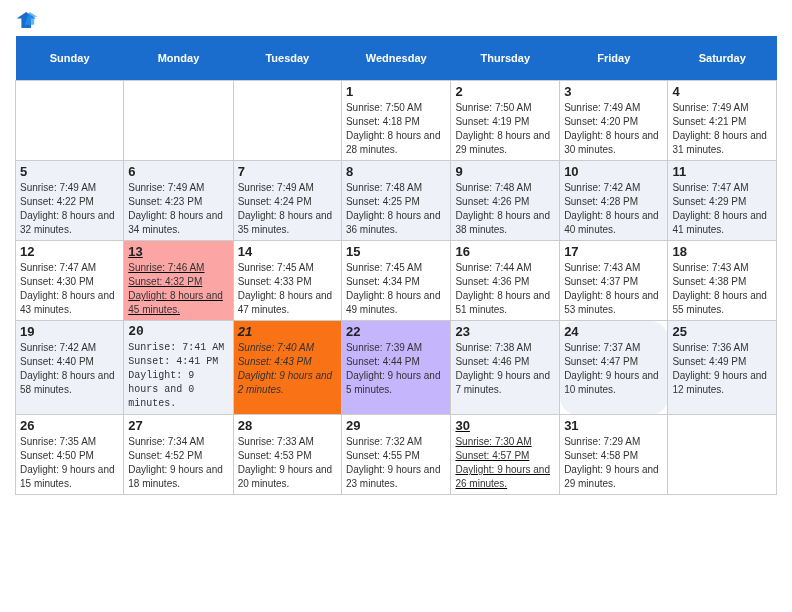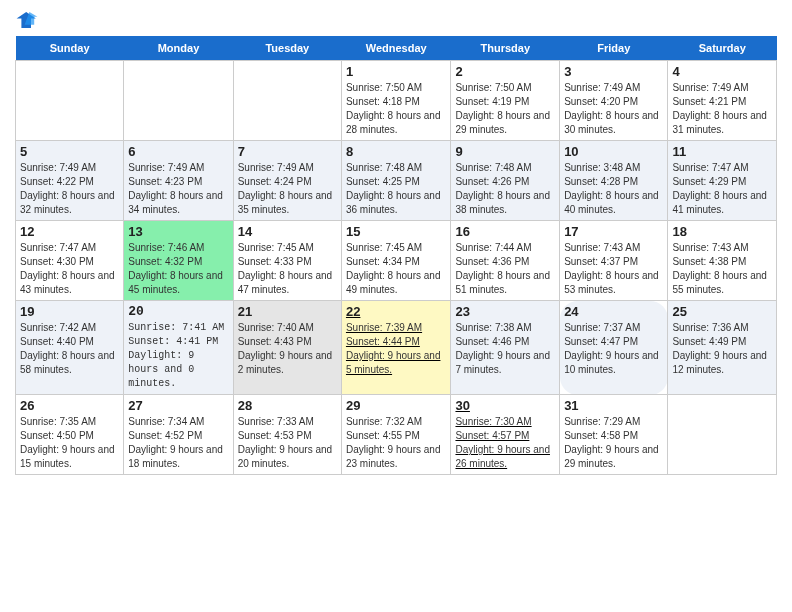--- a/index.html
+++ b/index.html
@@ -13,21 +13,21 @@
     .logo-text-general { font-size: 14px; font-weight: bold; color: #1a3a5c; }
     .logo-text-blue { font-size: 14px; font-weight: bold; color: #2196F3; }
     .logo-icon { width: 24px; height: 20px; }
     
     .title-section { text-align: right; }
     .main-title { font-size: 32px; font-weight: bold; color: #1a3a5c; line-height: 1.1; }
     .subtitle { font-size: 14px; color: #555; }
     
     table { width: 100%; border-collapse: collapse; font-size: 10px; }
     
-    .day-header { background: #1a6dcc; color: #fff; text-align: center; padding: 6px 2px; font-size: 11px; font-weight: bold; }
+    .day-header { background: #1a6dcc; color: #fff; text-align: center; padding: 16px 2px; font-size: 11px; font-weight: bold; }
     
     td { border: 1px solid #ccc; vertical-align: top; padding: 3px 4px; height: 78px; width: 113px; }
     
     .day-num { font-size: 13px; font-weight: bold; color: #222; display: block; margin-bottom: 2px; }
     .day-info { font-size: 10px; color: #333; line-height: 1.4; }
     
     .empty { background: #f9f9f9; }
     tr:nth-child(even) td { background: #f0f4f9; }
     tr:nth-child(odd) td { background: #ffffff; }
   </style>
@@ -129,42 +129,42 @@
           </td>
           <td style="background-color: rgb(238, 242, 248);">
             <span class="day-num">9</span>
             <div class="day-info">Sunrise: 7:48 AM
 Sunset: 4:26 PM
 Daylight: 8 hours
 and 38 minutes.</div>
           </td>
           <td style="background-color: rgb(238, 242, 248);">
             <span class="day-num">10</span>
-            <div class="day-info">Sunrise: 3:48 AM
+            <div class="day-info">Sunrise: 7:42 AM
 Sunset: 4:28 PM
 Daylight: 8 hours
 and 40 minutes.</div>
           </td>
           <td style="background-color: rgb(238, 242, 248);">
             <span class="day-num">11</span>
             <div class="day-info">Sunrise: 7:47 AM
 Sunset: 4:29 PM
 Daylight: 8 hours
 and 41 minutes.</div>
           </td>
         </tr>
         <tr>
           <td style="background-color: rgb(255, 255, 255);">
             <span class="day-num">12</span>
             <div class="day-info">Sunrise: 7:47 AM
 Sunset: 4:30 PM
 Daylight: 8 hours
 and 43 minutes.</div>
           </td>
-          <td style="background-color: #86efac;">
+          <td style="background-color: #fca5a5; text-decoration: underline;">
             <span class="day-num">13</span>
             <div class="day-info">Sunrise: 7:46 AM
 Sunset: 4:32 PM
 Daylight: 8 hours
 and 45 minutes.</div>
           </td>
           <td style="background-color: rgb(255, 255, 255);">
             <span class="day-num">14</span>
             <div class="day-info">Sunrise: 7:45 AM
 Sunset: 4:33 PM
@@ -208,28 +208,28 @@
 Daylight: 8 hours
 and 58 minutes.</div>
           </td>
           <td style="background-color: rgb(238, 242, 248); font-family: Liberation Mono, monospace;">
             <span class="day-num">20</span>
             <div class="day-info">Sunrise: 7:41 AM
 Sunset: 4:41 PM
 Daylight: 9 hours
 and 0 minutes.</div>
           </td>
-          <td style="background-color: #e5e5e5;">
+          <td style="background-color: #f97316; font-style: italic;">
             <span class="day-num">21</span>
             <div class="day-info">Sunrise: 7:40 AM
 Sunset: 4:43 PM
 Daylight: 9 hours
 and 2 minutes.</div>
           </td>
-          <td style="background-color: #fef9c3; text-decoration: underline;">
+          <td style="background-color: #c4b5fd;">
             <span class="day-num">22</span>
             <div class="day-info">Sunrise: 7:39 AM
 Sunset: 4:44 PM
 Daylight: 9 hours
 and 5 minutes.</div>
           </td>
           <td style="background-color: rgb(238, 242, 248);">
             <span class="day-num">23</span>
             <div class="day-info">Sunrise: 7:38 AM
 Sunset: 4:46 PM

